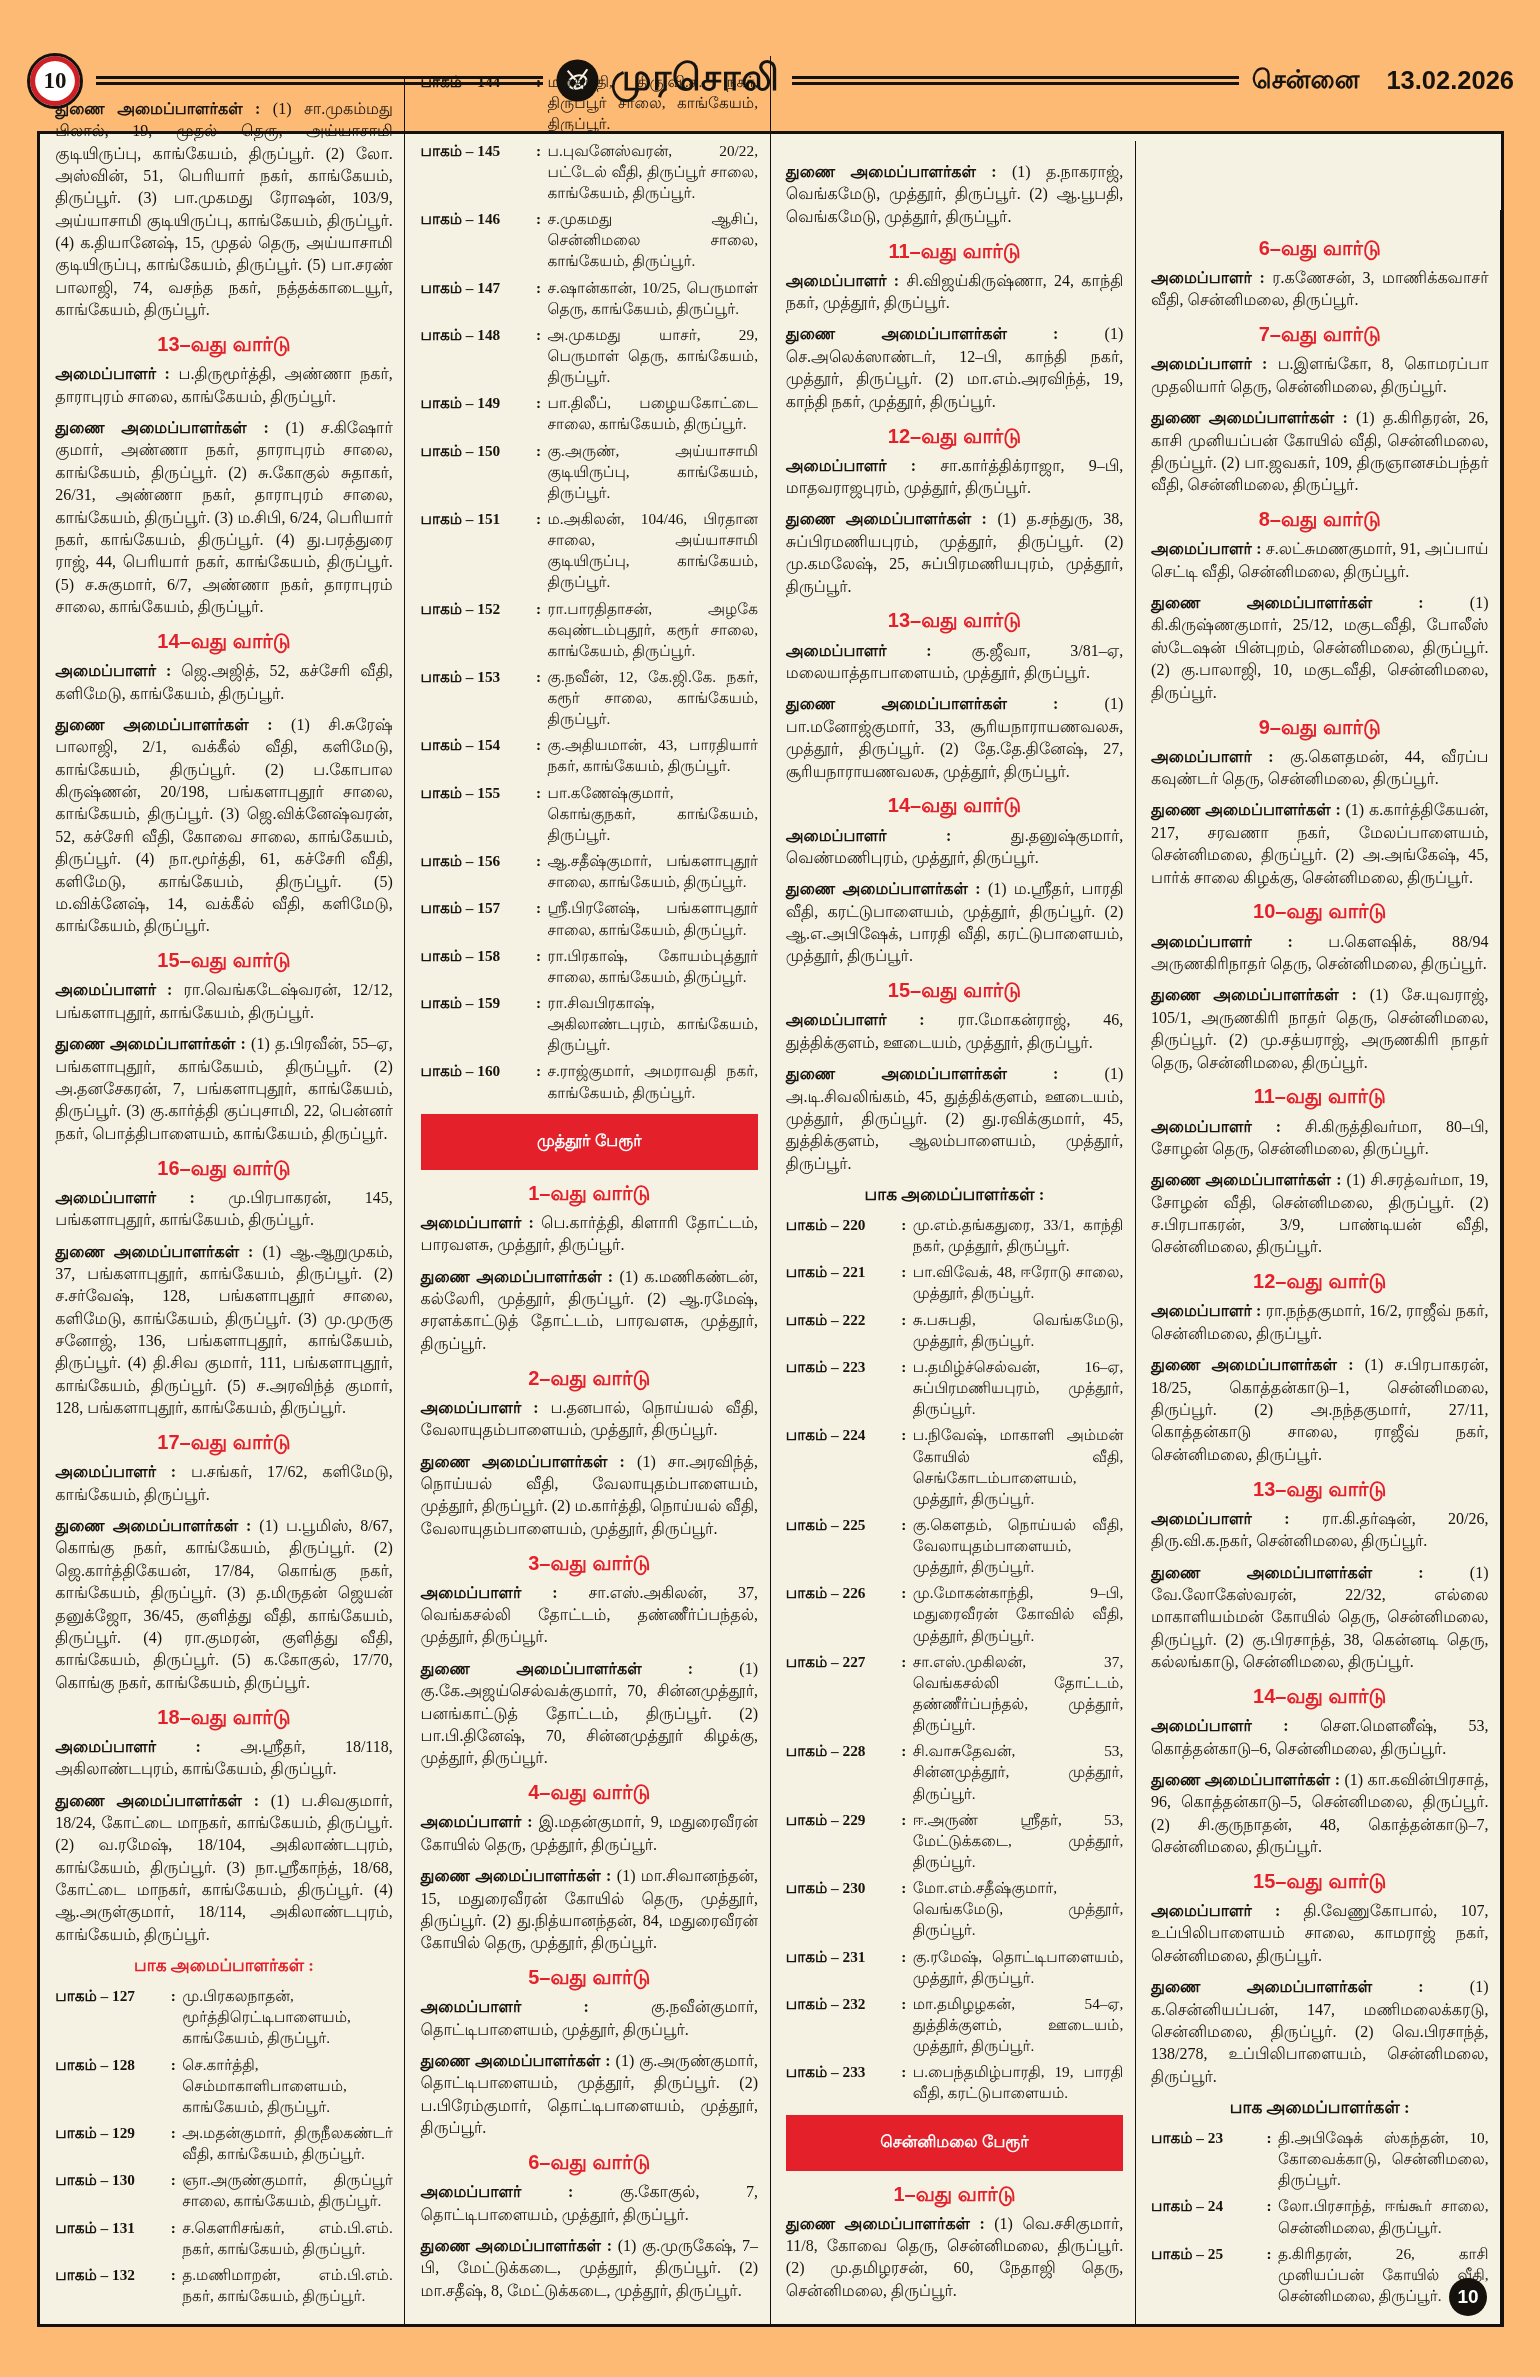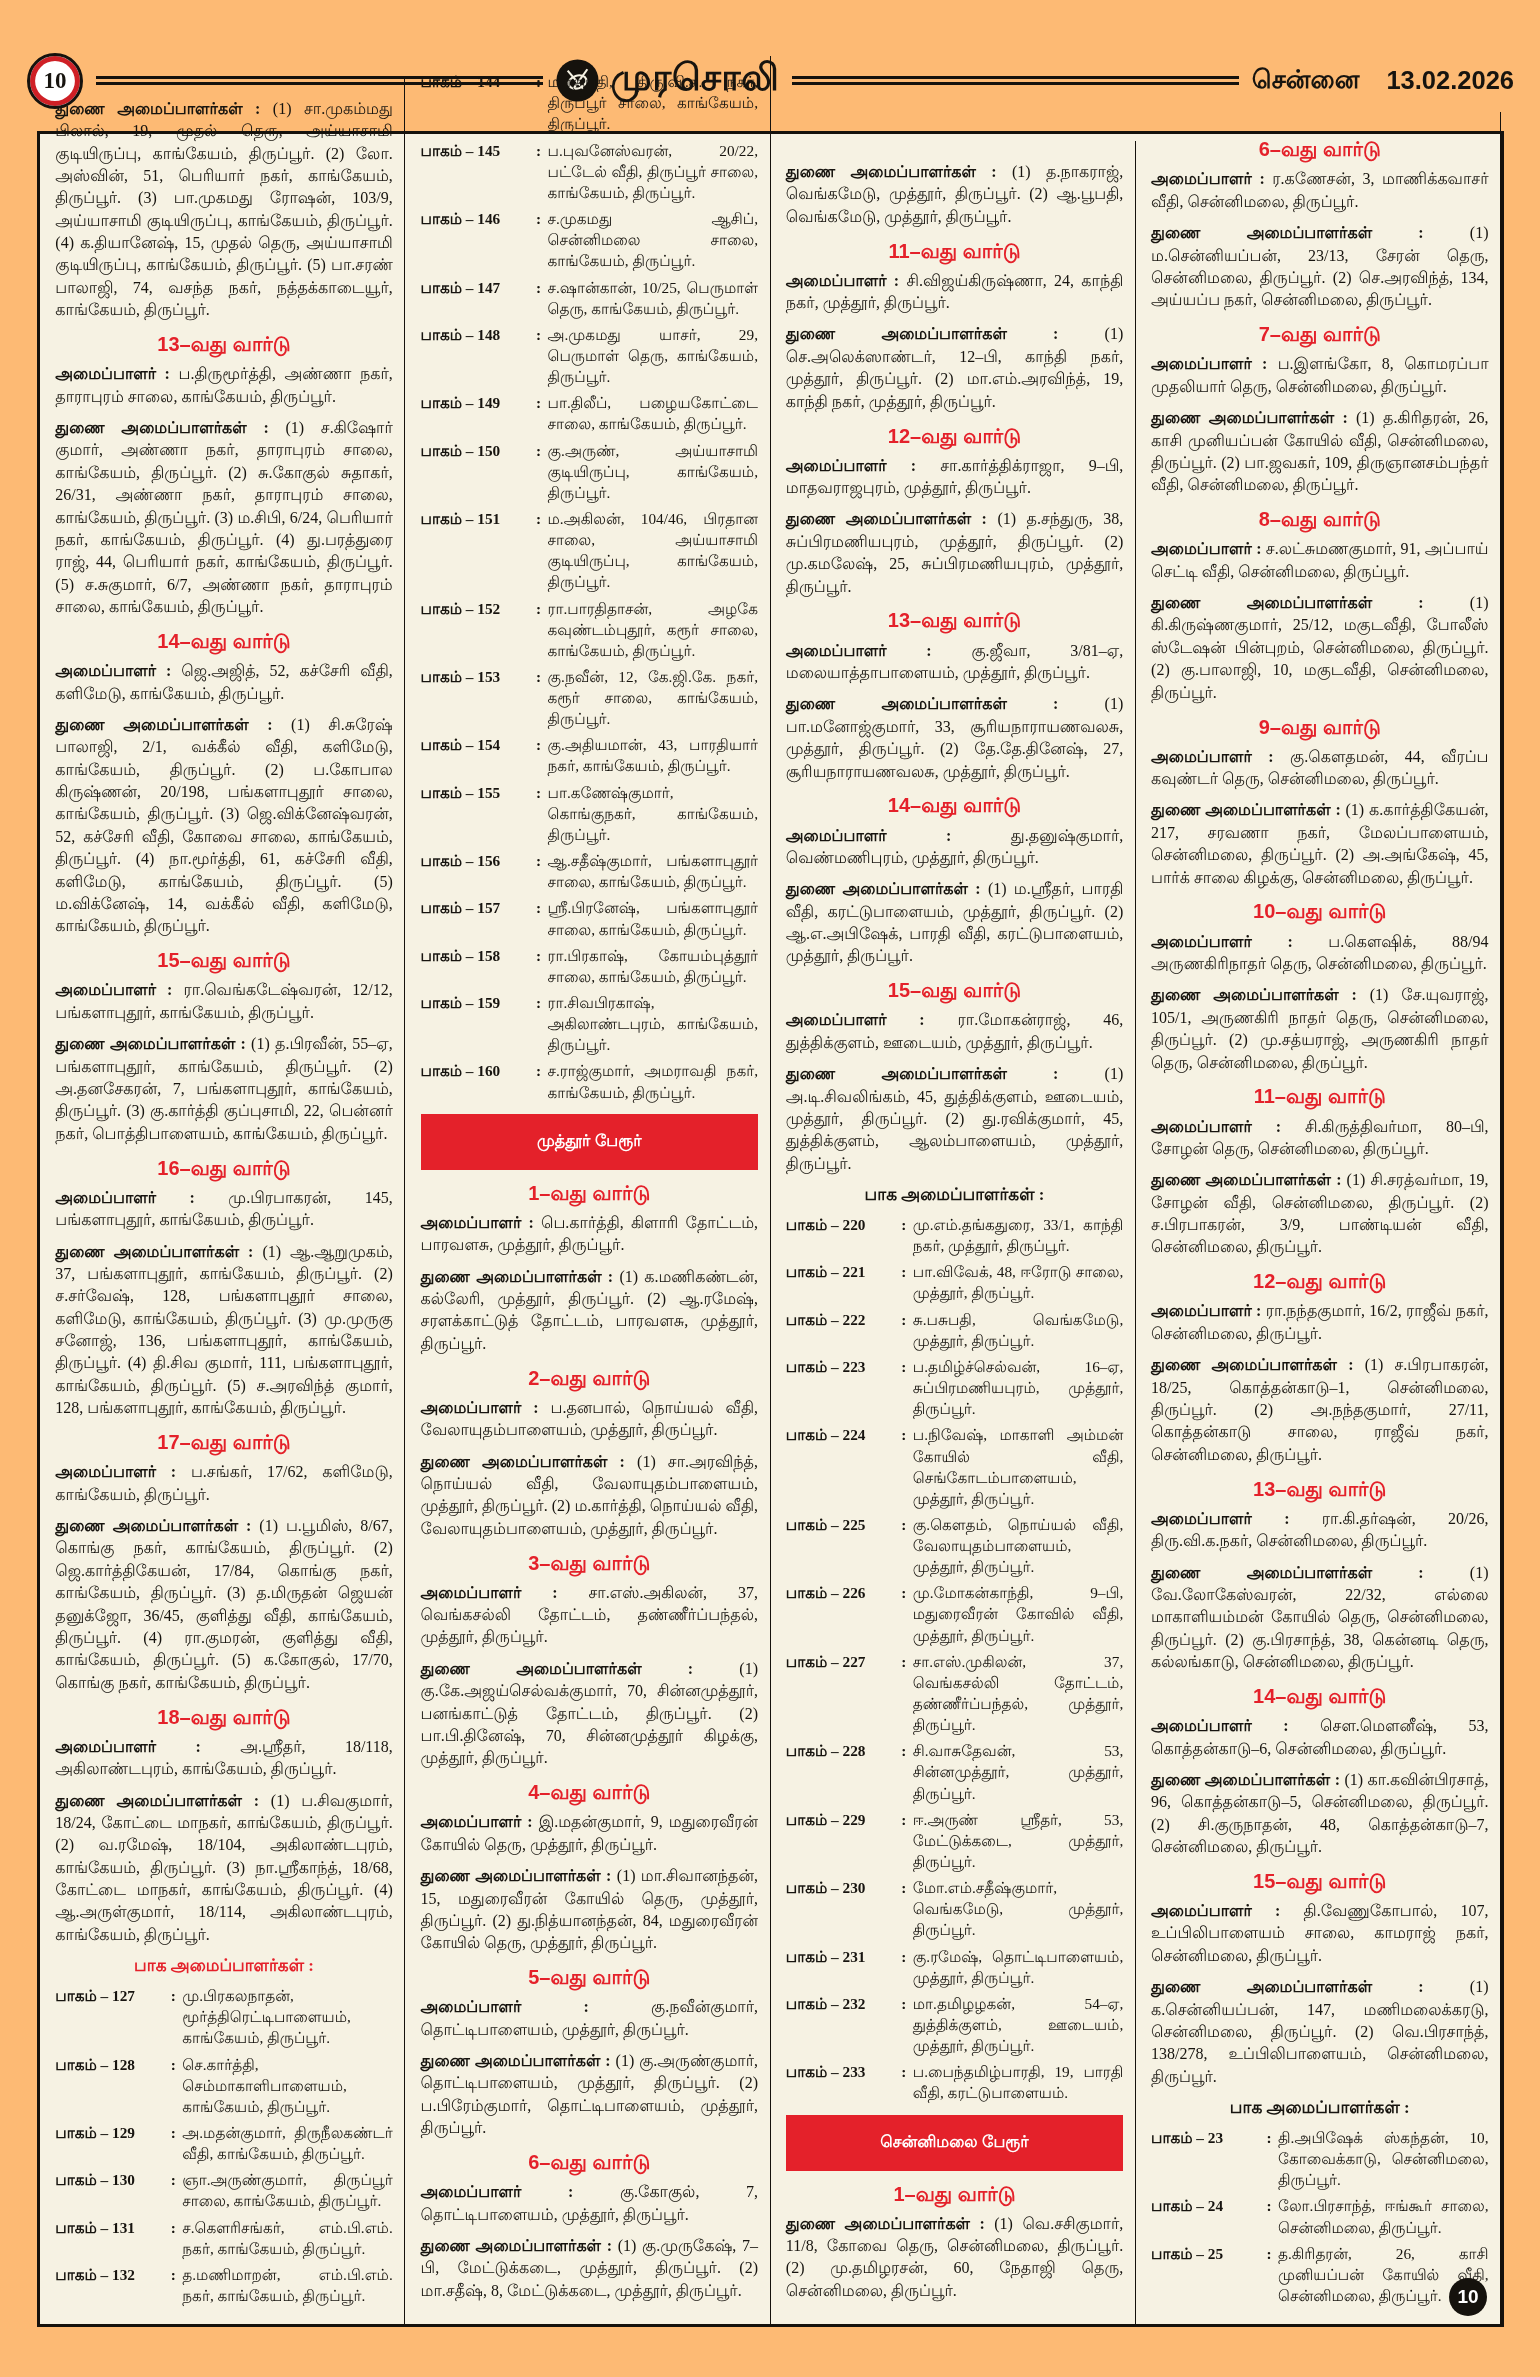--- a/index.html
+++ b/index.html
@@ -312,21 +312,20 @@
           <span class="part-colon">:</span>
           <span class="part-text">ப.பைந்தமிழ்பாரதி, 19, பாரதி வீதி, கரட்டுபாளையம்.</span>
         </div>
         <div class="banner">சென்னிமலை பேரூர்</div>
         <div class="ward">1–வது வார்டு</div>
         <p class="para"><b>துணை அமைப்பாளர்கள் : </b><span>(1) வெ.சசிகுமார், 11/8, கோவை தெரு, சென்னிமலை, திருப்பூர். (2) மு.தமிழரசன், 60, நேதாஜி தெரு, சென்னிமலை, திருப்பூர்.</span></p>
       </div>
       <div class="col">
         <div class="ward">6–வது வார்டு</div>
         <p class="para"><b>அமைப்பாளர் : </b><span>ர.கணேசன், 3, மாணிக்கவாசர் வீதி, சென்னிமலை, திருப்பூர்.</span></p>
-        <p class="para"><b>துணை அமைப்பாளர்கள் : </b><span>(1) ம.சென்னியப்பன், 23/13, சேரன் தெரு, சென்னிமலை, திருப்பூர். (2) செ.அரவிந்த், 134, அய்யப்ப நகர், சென்னிமலை, திருப்பூர்.</span></p>
         <div class="ward">7–வது வார்டு</div>
         <p class="para"><b>அமைப்பாளர் : </b><span>ப.இளங்கோ, 8, கொமரப்பா முதலியார் தெரு, சென்னிமலை, திருப்பூர்.</span></p>
         <p class="para"><b>துணை அமைப்பாளர்கள் : </b><span>(1) த.கிரிதரன், 26, காசி முனியப்பன் கோயில் வீதி, சென்னிமலை, திருப்பூர். (2) பா.ஜவகர், 109, திருஞானசம்பந்தர் வீதி, சென்னிமலை, திருப்பூர்.</span></p>
         <div class="ward">8–வது வார்டு</div>
         <p class="para"><b>அமைப்பாளர் : </b><span>ச.லட்சுமணகுமார், 91, அப்பாய் செட்டி வீதி, சென்னிமலை, திருப்பூர்.</span></p>
         <p class="para"><b>துணை அமைப்பாளர்கள் : </b><span>(1) கி.கிருஷ்ணகுமார், 25/12, மகுடவீதி, போலீஸ் ஸ்டேஷன் பின்புறம், சென்னிமலை, திருப்பூர். (2) கு.பாலாஜி, 10, மகுடவீதி, சென்னிமலை, திருப்பூர்.</span></p>
         <div class="ward">9–வது வார்டு</div>
         <p class="para"><b>அமைப்பாளர் : </b><span>கு.கௌதமன், 44, வீரப்ப கவுண்டர் தெரு, சென்னிமலை, திருப்பூர்.</span></p>
         <p class="para"><b>துணை அமைப்பாளர்கள் : </b><span>(1) க.கார்த்திகேயன், 217, சரவணா நகர், மேலப்பாளையம், சென்னிமலை, திருப்பூர். (2) அ.அங்கேஷ், 45, பார்க் சாலை கிழக்கு, சென்னிமலை, திருப்பூர்.</span></p>
         <div class="ward">10–வது வார்டு</div>

